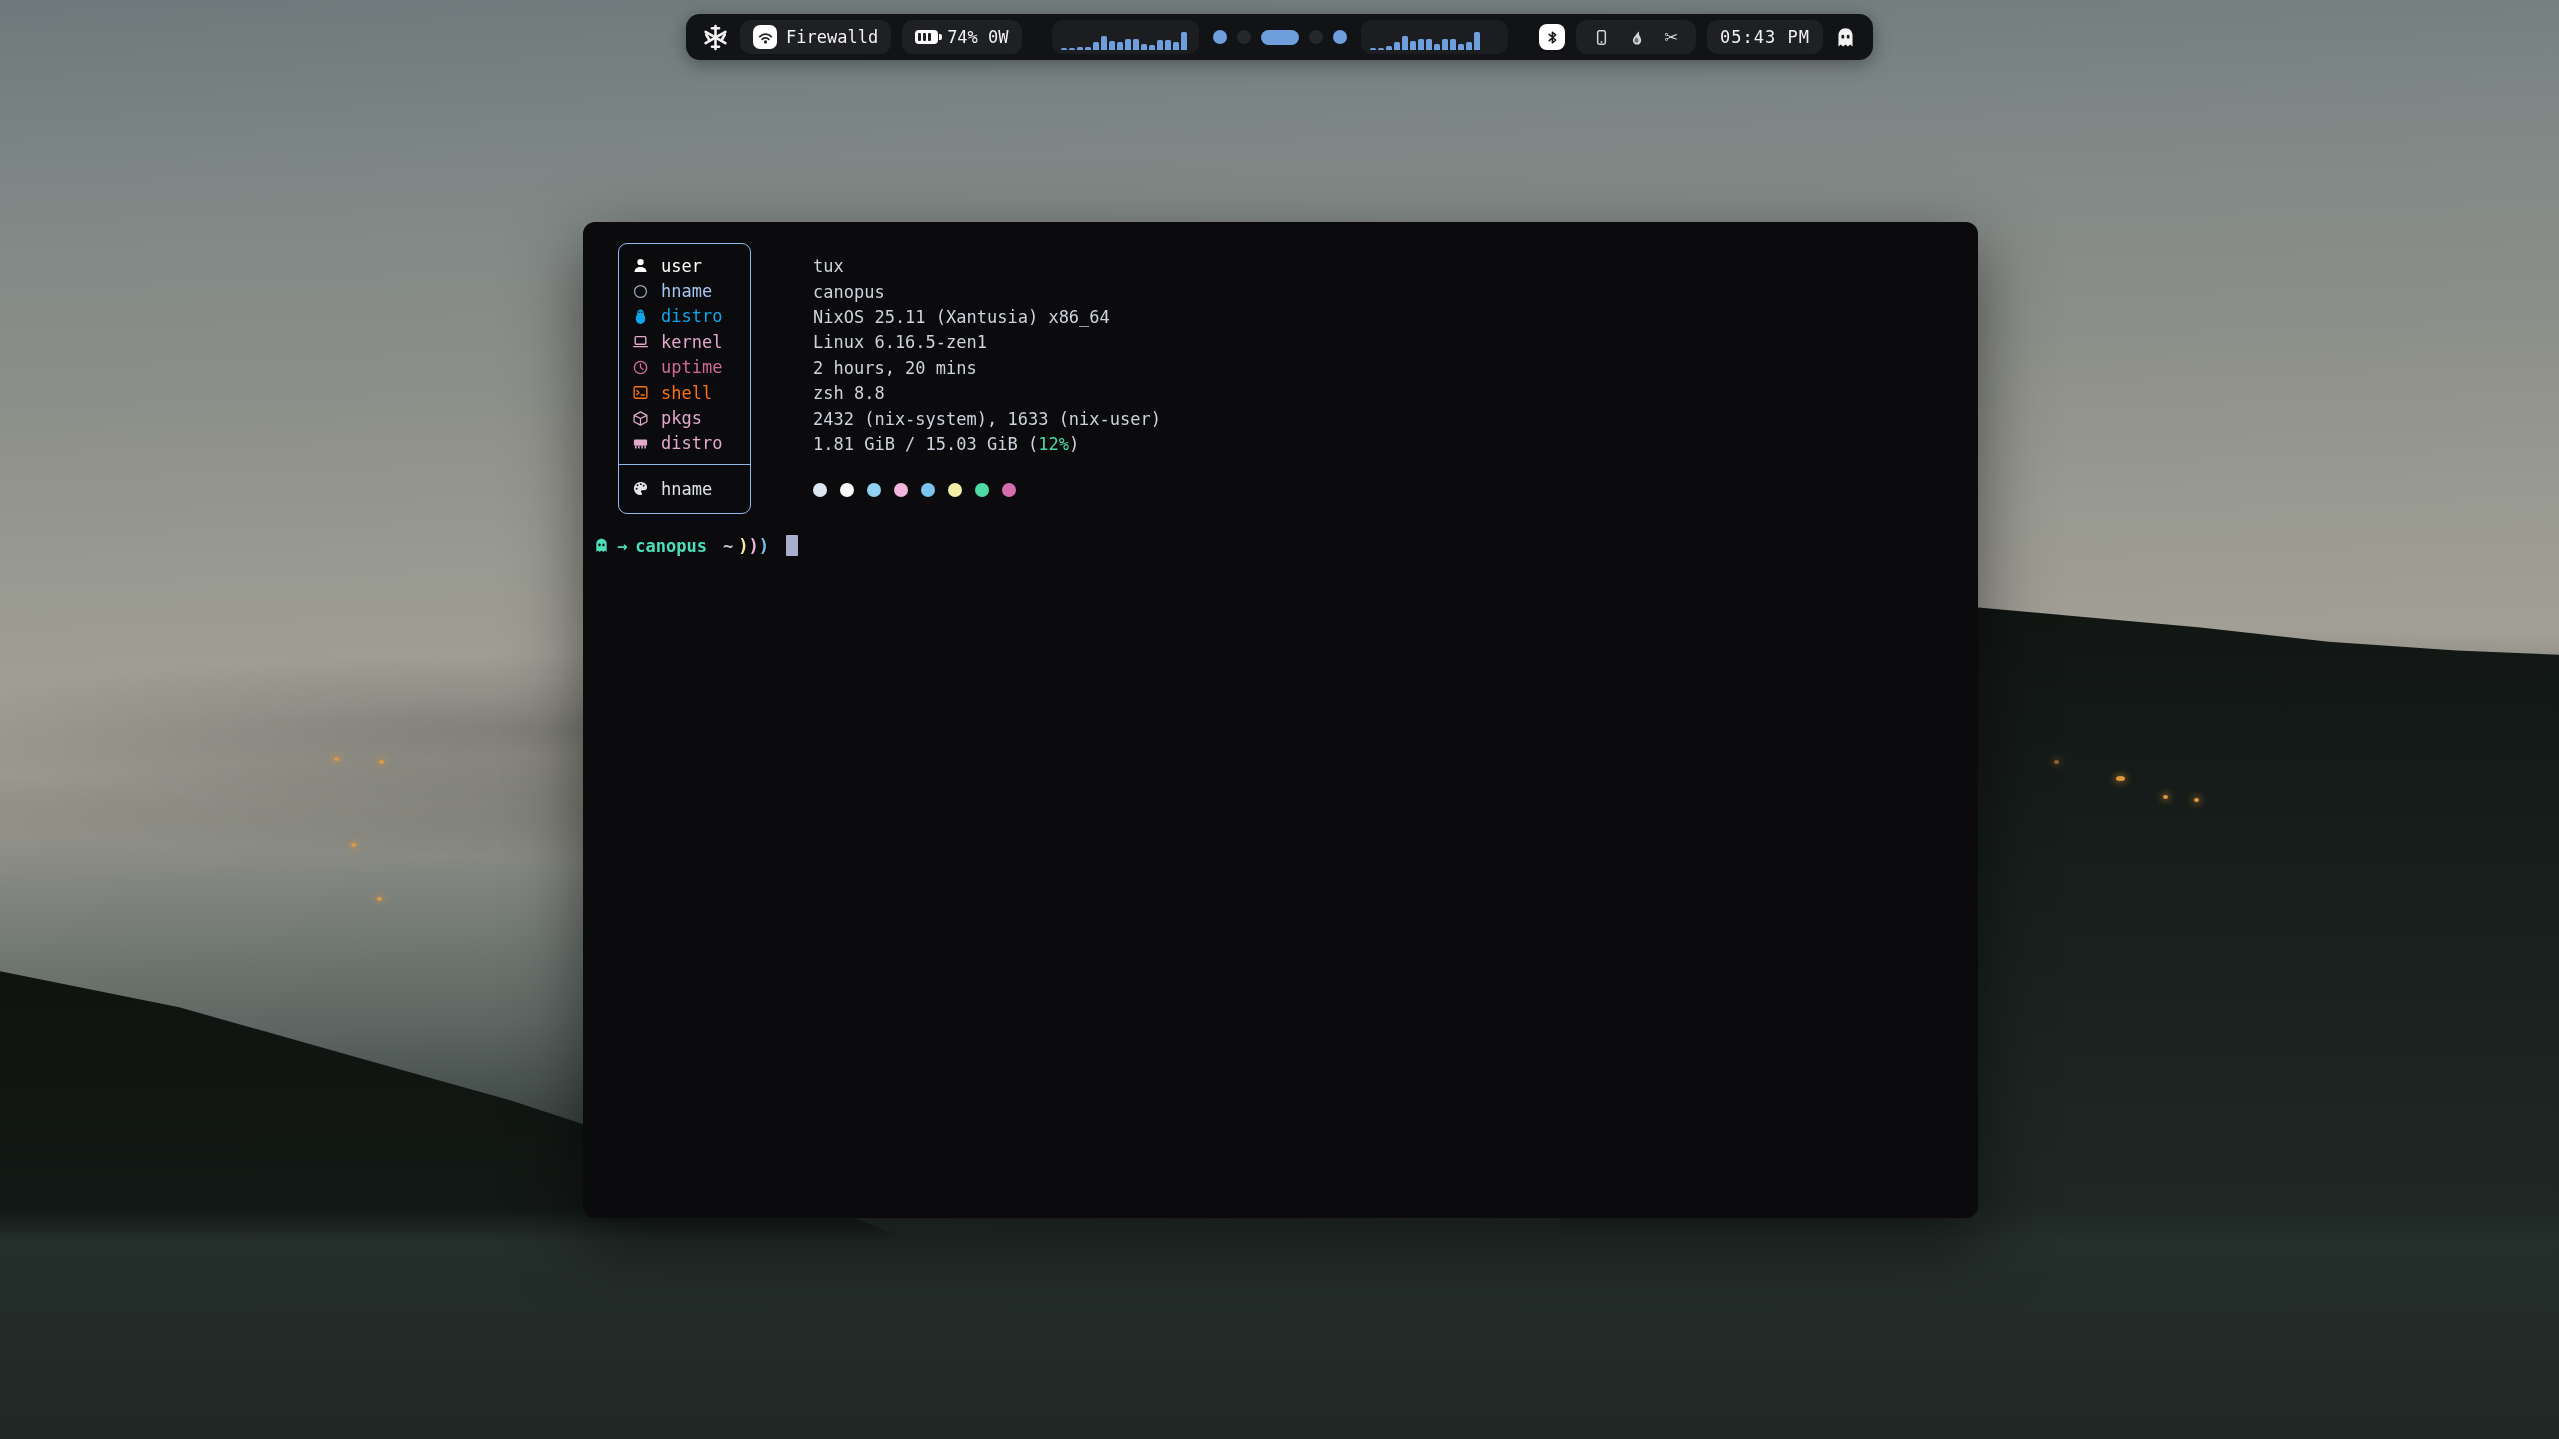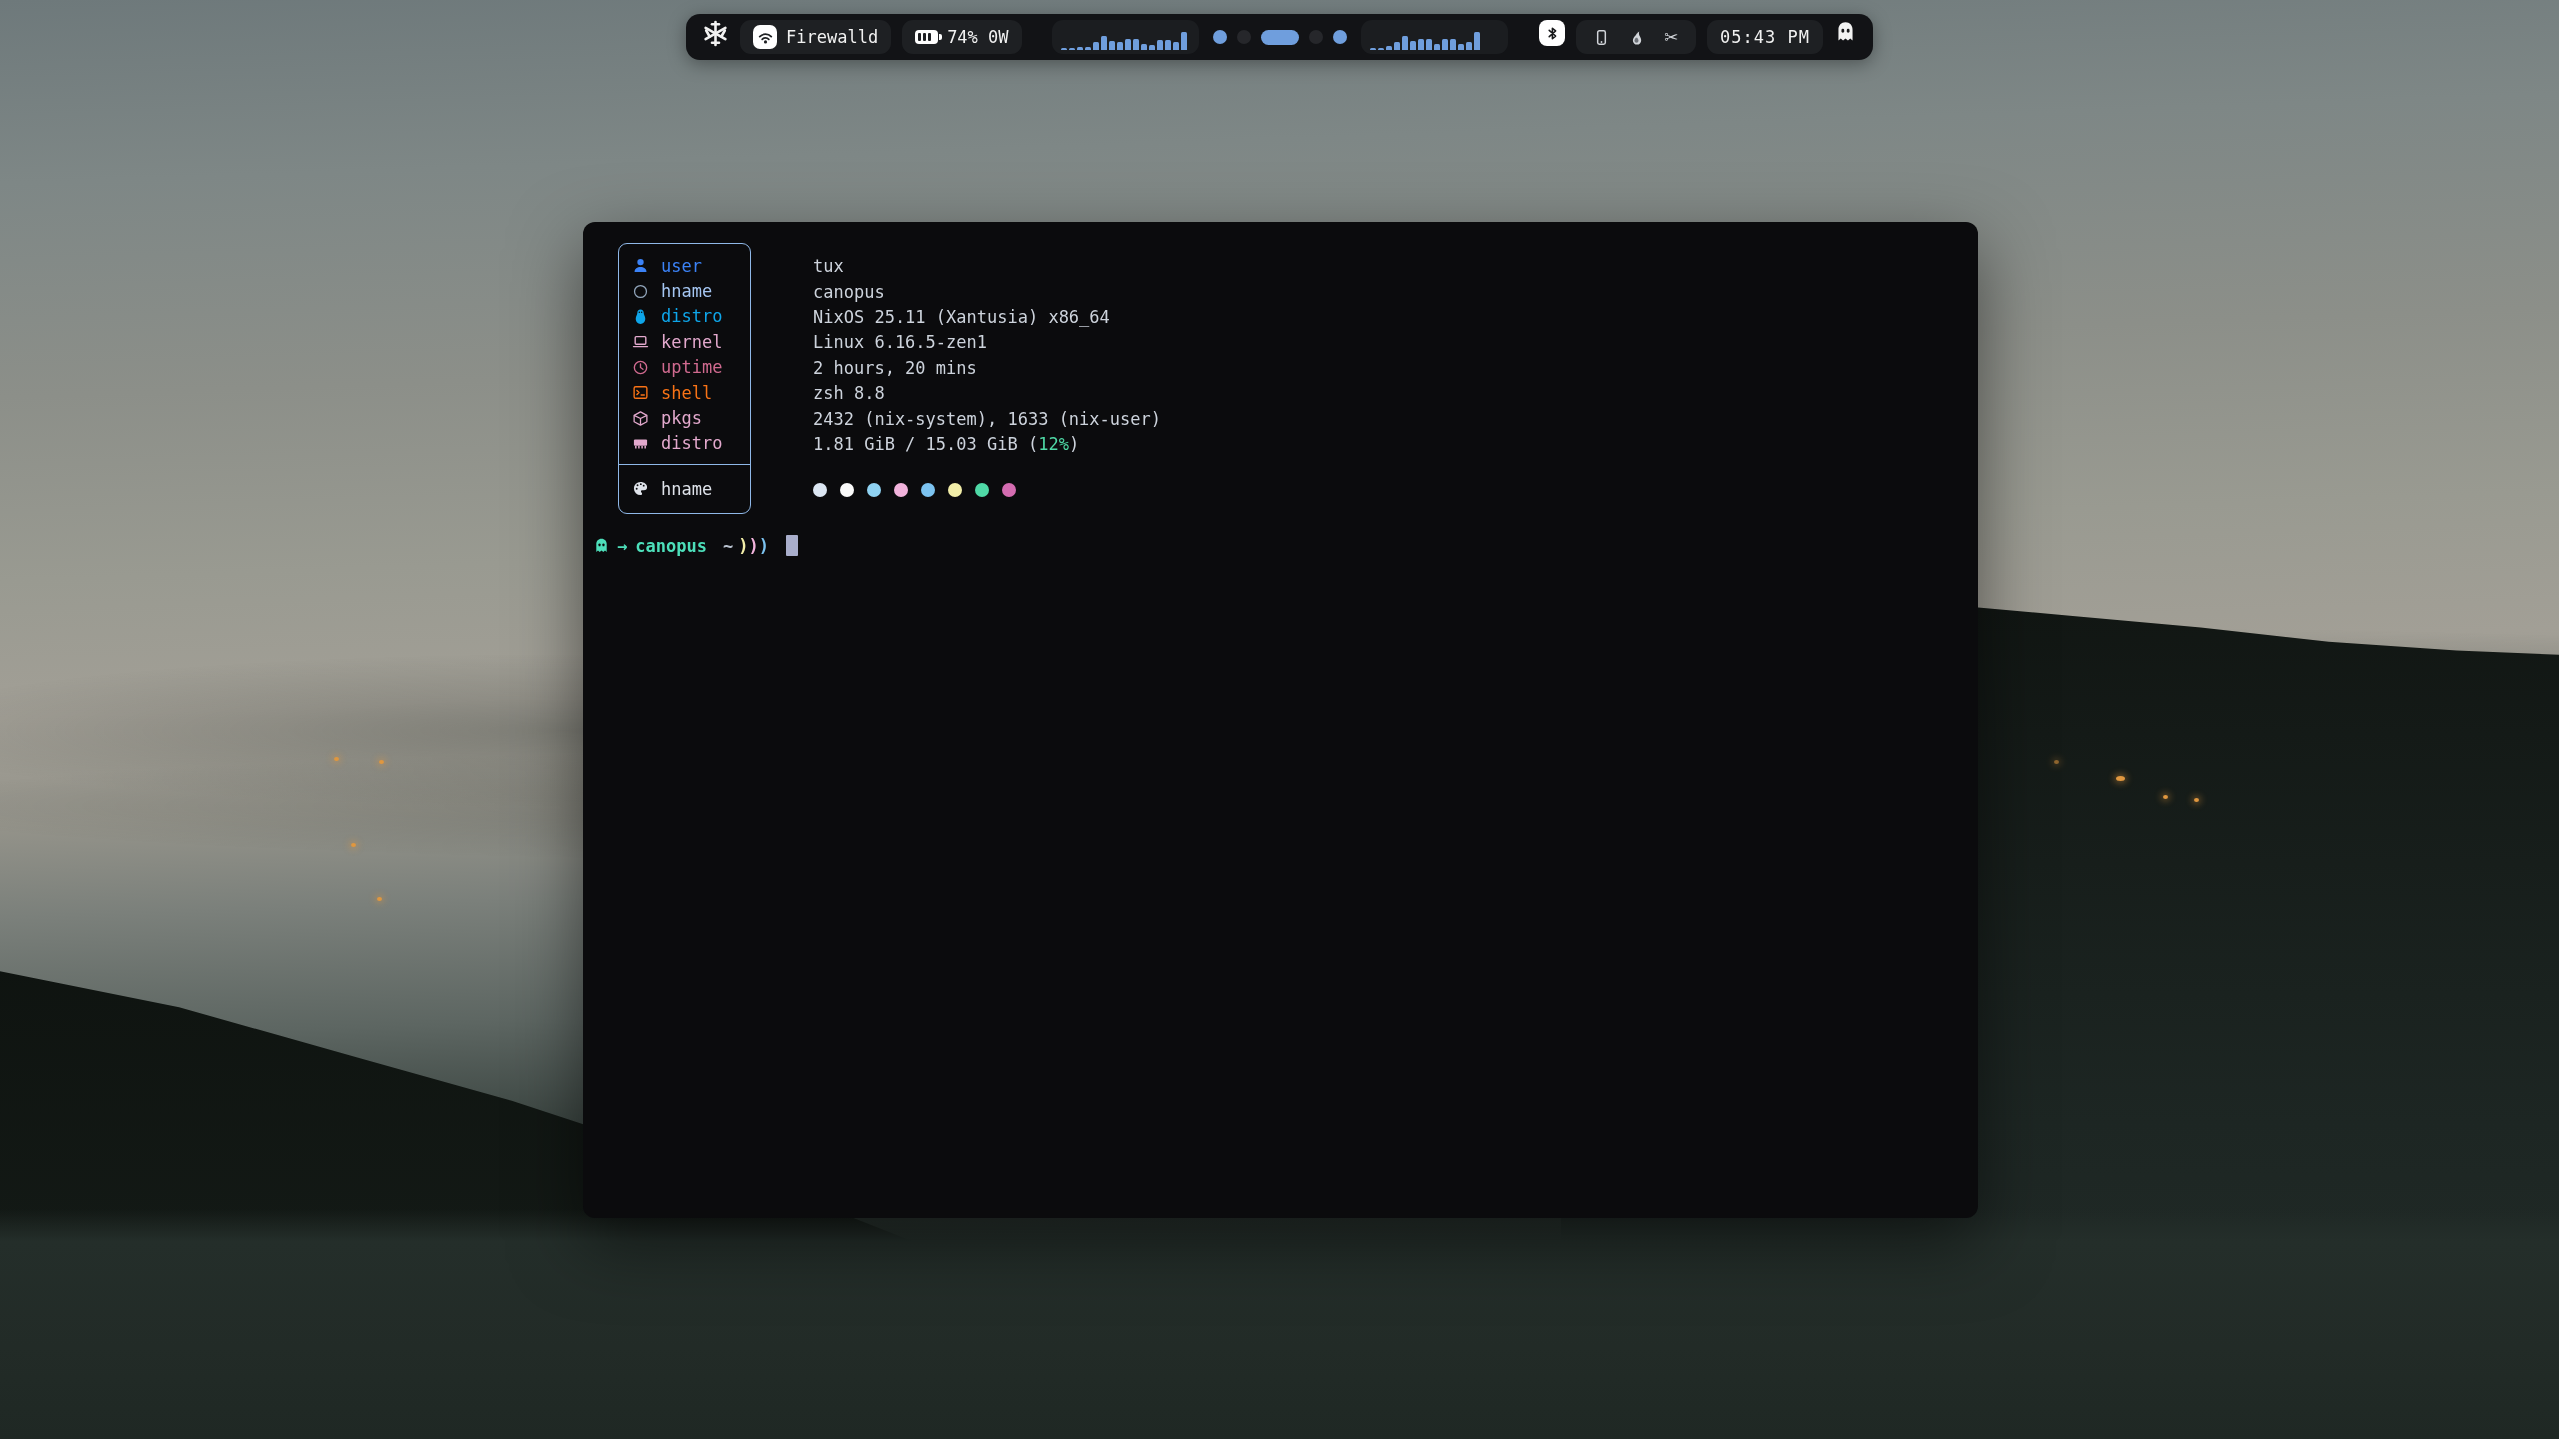--- a/index.html
+++ b/index.html
@@ -22,21 +22,21 @@
   .wp-ridge-right{inset:0;background:linear-gradient(180deg,#1c2423 0%,#141a18 16%,#111613 42%,#1d2623 78%,#232c29 100%);
       clip-path:polygon(61% 43.5%,66% 42.3%,71% 41.8%,76% 42%,81% 42.8%,86% 43.6%,91% 44.6%,96% 45.2%,100% 45.5%,100% 100%,61% 100%);}
   .wp-water{left:0;top:84%;width:100%;height:16%;background:linear-gradient(180deg,
       rgba(35,44,40,0) 0%,#242e2a 14%,#222b27 60%,#1f2824 100%);}
   .wp-light{width:5px;height:4px;border-radius:50%;}
 
   
   .bar{left:686px;top:14px;width:1187px;height:46px;background:#121316;border-radius:14px;
        display:flex;align-items:center;justify-content:space-between;box-sizing:border-box;
        padding:0 16px;box-shadow:0 4px 18px rgba(0,0,0,.35);}
-  .bar-group{display:flex;gap:11px;}
+  .bar-group{display:flex;align-items:center;gap:11px;}
   .bar-center{position:absolute;left:50%;top:50%;transform:translate(-50%,-50%);
        display:flex;align-items:center;gap:14px;}
   .pill{background:#1e2023;border-radius:11px;height:34px;display:flex;align-items:center;
         gap:9px;padding:0 13px;color:#f1f1f1;font-size:17px;}
   .badge{width:24px;height:24px;border-radius:7px;background:#ffffff;display:flex;
          align-items:center;justify-content:center;flex:0 0 auto;}
   .batt{width:23px;height:14px;background:#fff;border-radius:4px;position:relative;
         display:flex;gap:2px;align-items:center;padding:0 3px;box-sizing:border-box;}
   .batt i{display:block;width:3px;height:8px;background:#1e2023;border-radius:1px;}
   .batt:after{content:"";position:absolute;right:-4px;top:4px;width:3px;height:6px;
@@ -200,21 +200,21 @@
     </span>
   </div>
 </div>
 
 <div class="abs term">
 
   <div class="fetch">
 
     <div class="fbox">
       <div class="fbox-top">
-        <div class="frow" style="color: #3b82f6;">
+        <div class="frow" style="color: #ffffff;">
           <span class="ficon">
             <svg width="17" height="17" viewBox="0 0 16 16">
                 <circle cx="8" cy="4.8" r="3" fill="currentColor"></circle>
                 <path d="M2.4 14c0-3.1 2.5-4.7 5.6-4.7s5.6 1.6 5.6 4.7z" fill="currentColor"></path>
               </svg>
           </span>
           <span>user</span>
         </div>
         <div class="frow" style="color: rgb(165, 198, 242);">
           <span class="ficon" style="color:#93a7bd;">

